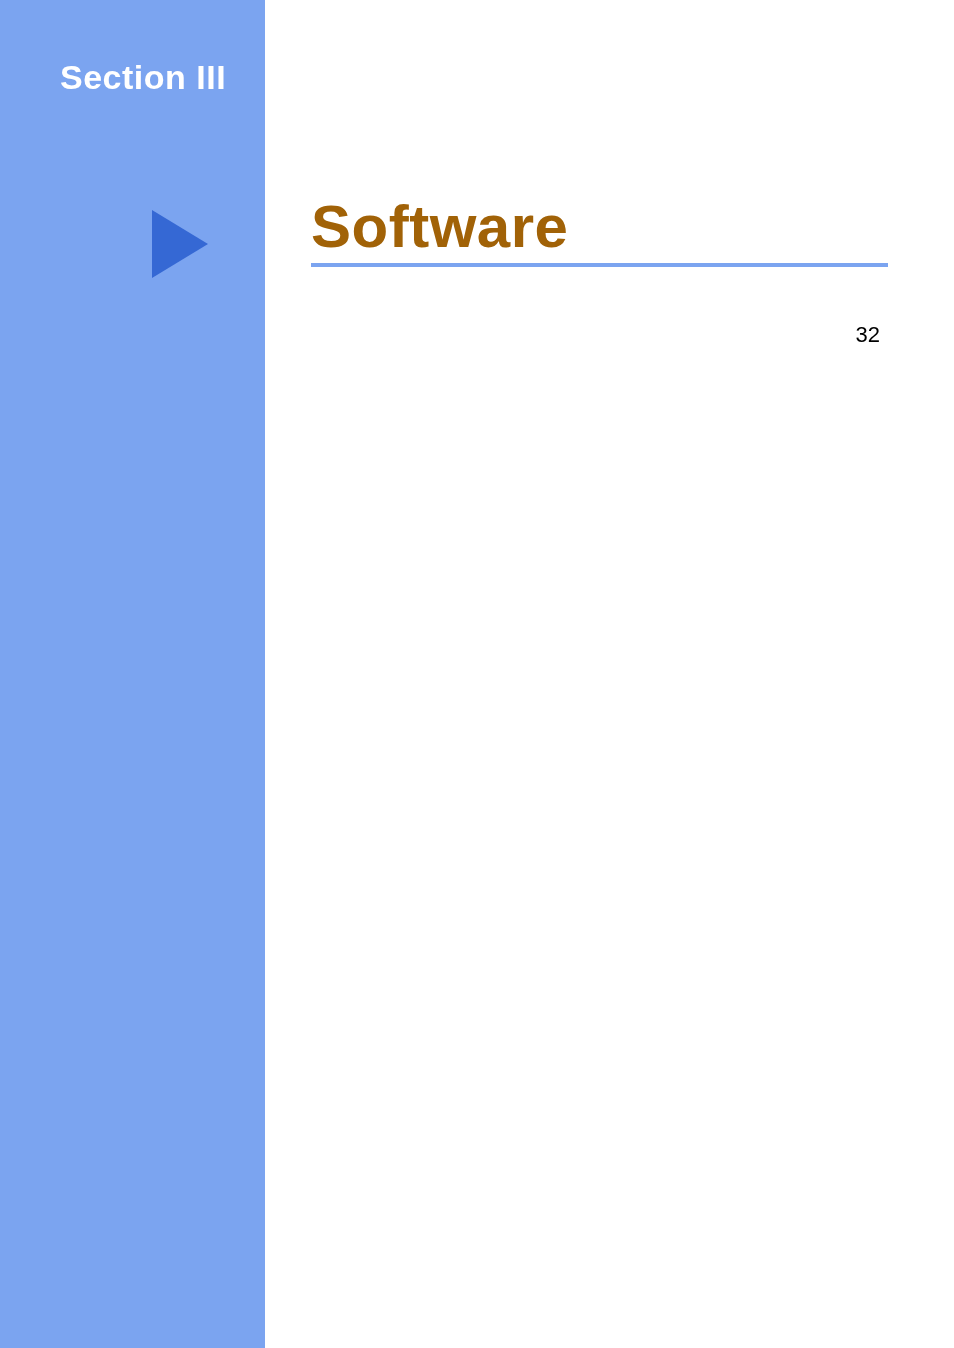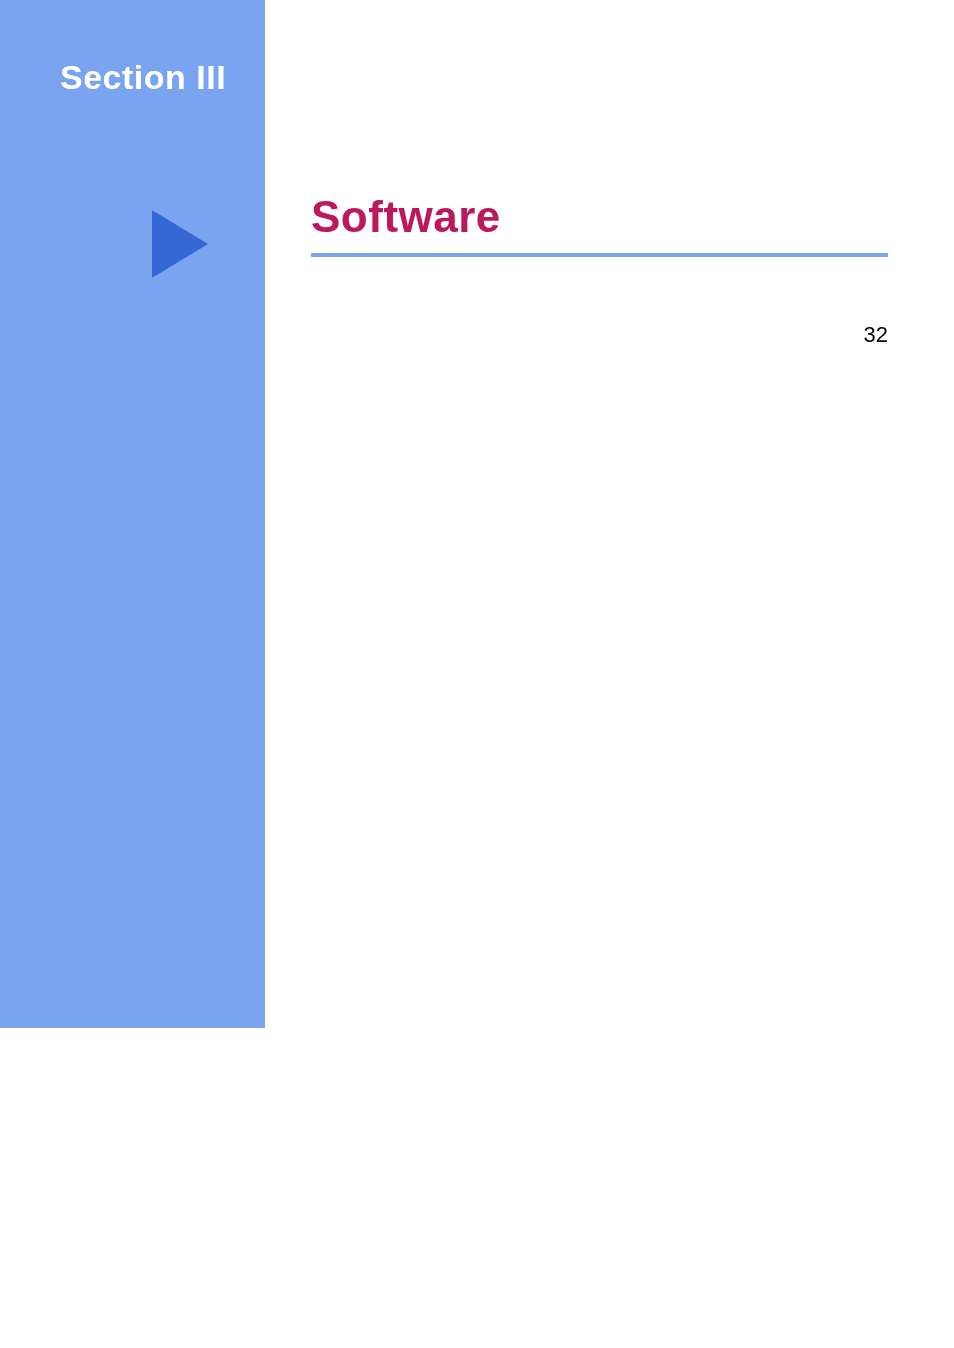--- a/index.html
+++ b/index.html
@@ -8,21 +8,21 @@
     font-family: Arial, Helvetica, sans-serif;
     background: #ffffff;
     position: relative;
     overflow: hidden;
   }
   .sidebar {
     position: absolute;
     left: 0;
     top: 0;
     width: 265px;
-    height: 1028px;
+    height: 1348px;
     background: #7ba4f0;
   }
   .section-label {
     position: absolute;
     left: 60px;
     top: 58px;
     color: #ffffff;
     font-size: 34px;
     font-weight: 700;
     letter-spacing: 0.5px;
@@ -44,25 +44,25 @@
     right: 0;
     height: 1348px;
   }
   .title-wrap {
     position: absolute;
     left: 46px;
     top: 192px;
     right: 66px;
   }
   .title {
-    font-size: 44px;
+    font-size: 60px;
     font-weight: 700;
-    color: #be185d;
+    color: #a16207;
     letter-spacing: 0.5px;
-    padding-bottom: 11px;
+    padding-bottom: 2px;
   }
   .title-rule {
     height: 4px;
     background: #7ba4f0;
     width: 100%;
     margin-top: 0px;
   }
   .toc-row {
     position: absolute;
     left: 46px;
@@ -78,21 +78,21 @@
     flex: 0 0 auto;
   }
   .toc-spacer {
     flex: 1 1 auto;
   }
   .toc-page {
     font-size: 22px;
     font-weight: 400;
     color: #000000;
     flex: 0 0 auto;
-    margin-right: 0;
+    margin-right: 8px;
   }
 </style>
 </head>
 <body>
 
 <div class="sidebar">
   <div class="section-label">Section III</div>
 </div>
 
 <div class="triangle-icon"></div>

